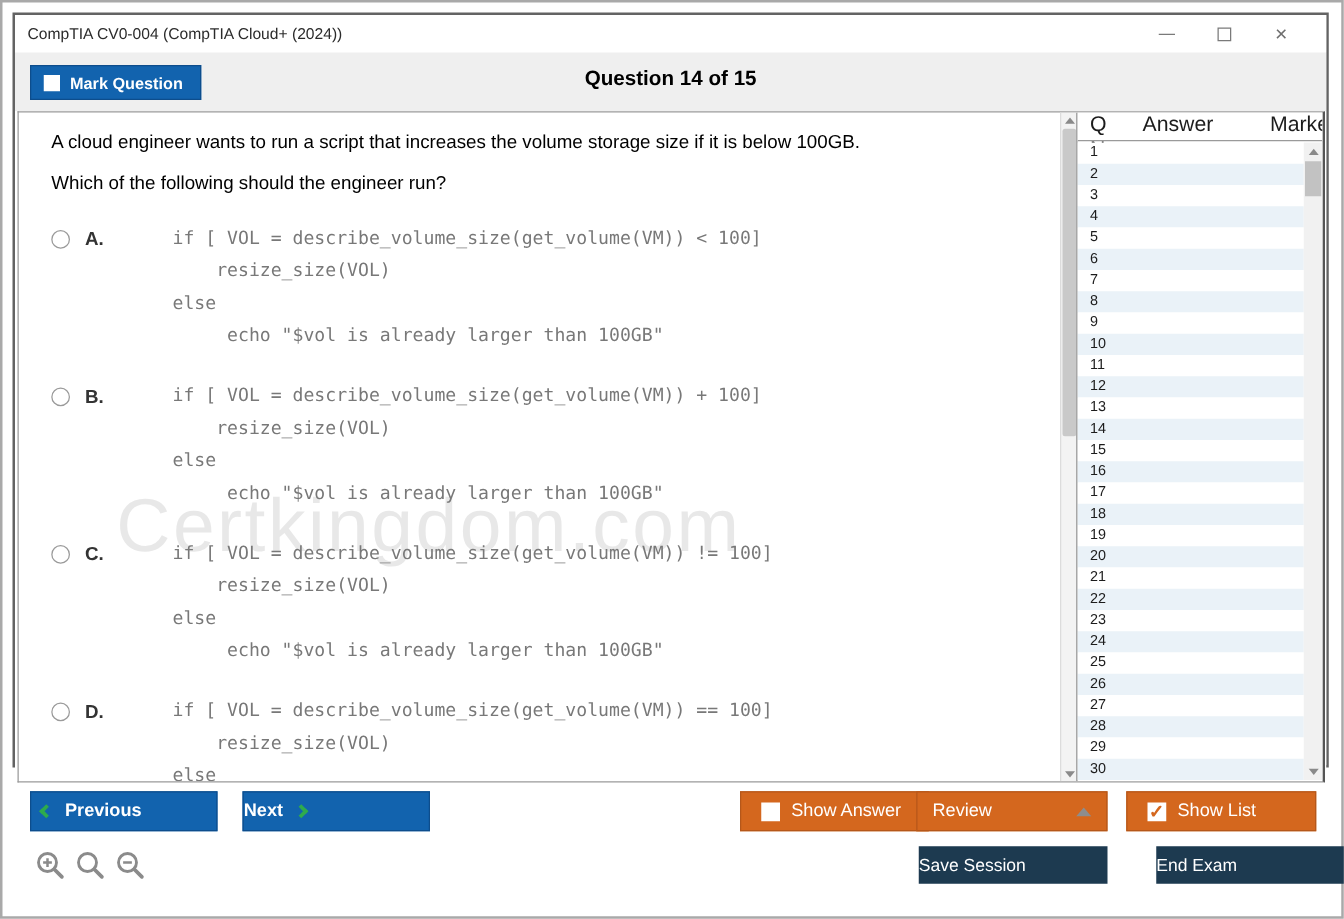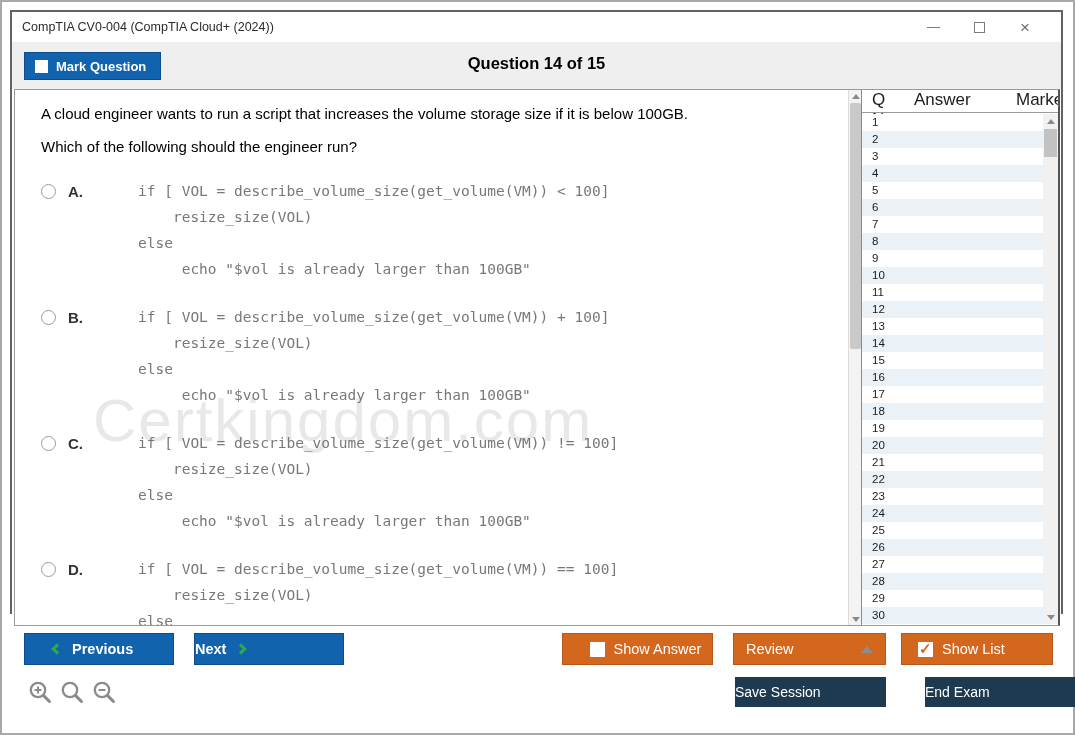--- a/index.html
+++ b/index.html
@@ -199,30 +199,30 @@
             <span class="arr" style="bottom:0">
                 <span class="tri-down"></span>
               </span>
           </div>
         </div>
 
       </div>
     </div>
 
     <div class="footer">
-      <button class="btn btn-blue" style="left:12px; top:6px; width:150px; justify-content:flex-start; padding-left:28px;">
+      <button class="btn btn-blue" style="left:12px; top:6px; width:150px; justify-content:flex-start; padding-left:8px;">
         <span class="chev l gap10"></span>
         <span>Previous</span>
       </button>
       <button class="btn btn-blue" style="left:182px; top:6px; width:150px;">
         <span class="gap10">Next</span>
         <span class="chev r"></span>
       </button>
 
-      <button class="btn btn-orange" style="left:550px; top:6px; width:151px; justify-content:center; padding-left:16px;">
+      <button class="btn btn-orange" style="left:580px; top:6px; width:151px; justify-content:flex-start; padding-left:16px;">
         <span class="cb15 gap8" id="cb-show-answer"></span>
         <span>Show Answer</span>
       </button>
       <button class="btn btn-orange" style="left:721px; top:6px; width:153px; justify-content:space-between; padding:0 12px;">
         <span>Review</span>
         <span class="tri-up-g"></span>
       </button>
       <button class="btn btn-orange" style="left:889px; top:6px; width:152px; justify-content:flex-start; padding-left:16px;">
         <span class="cb15 gap8 checked" id="cb-show-list"></span>
         <span>Show List</span>

